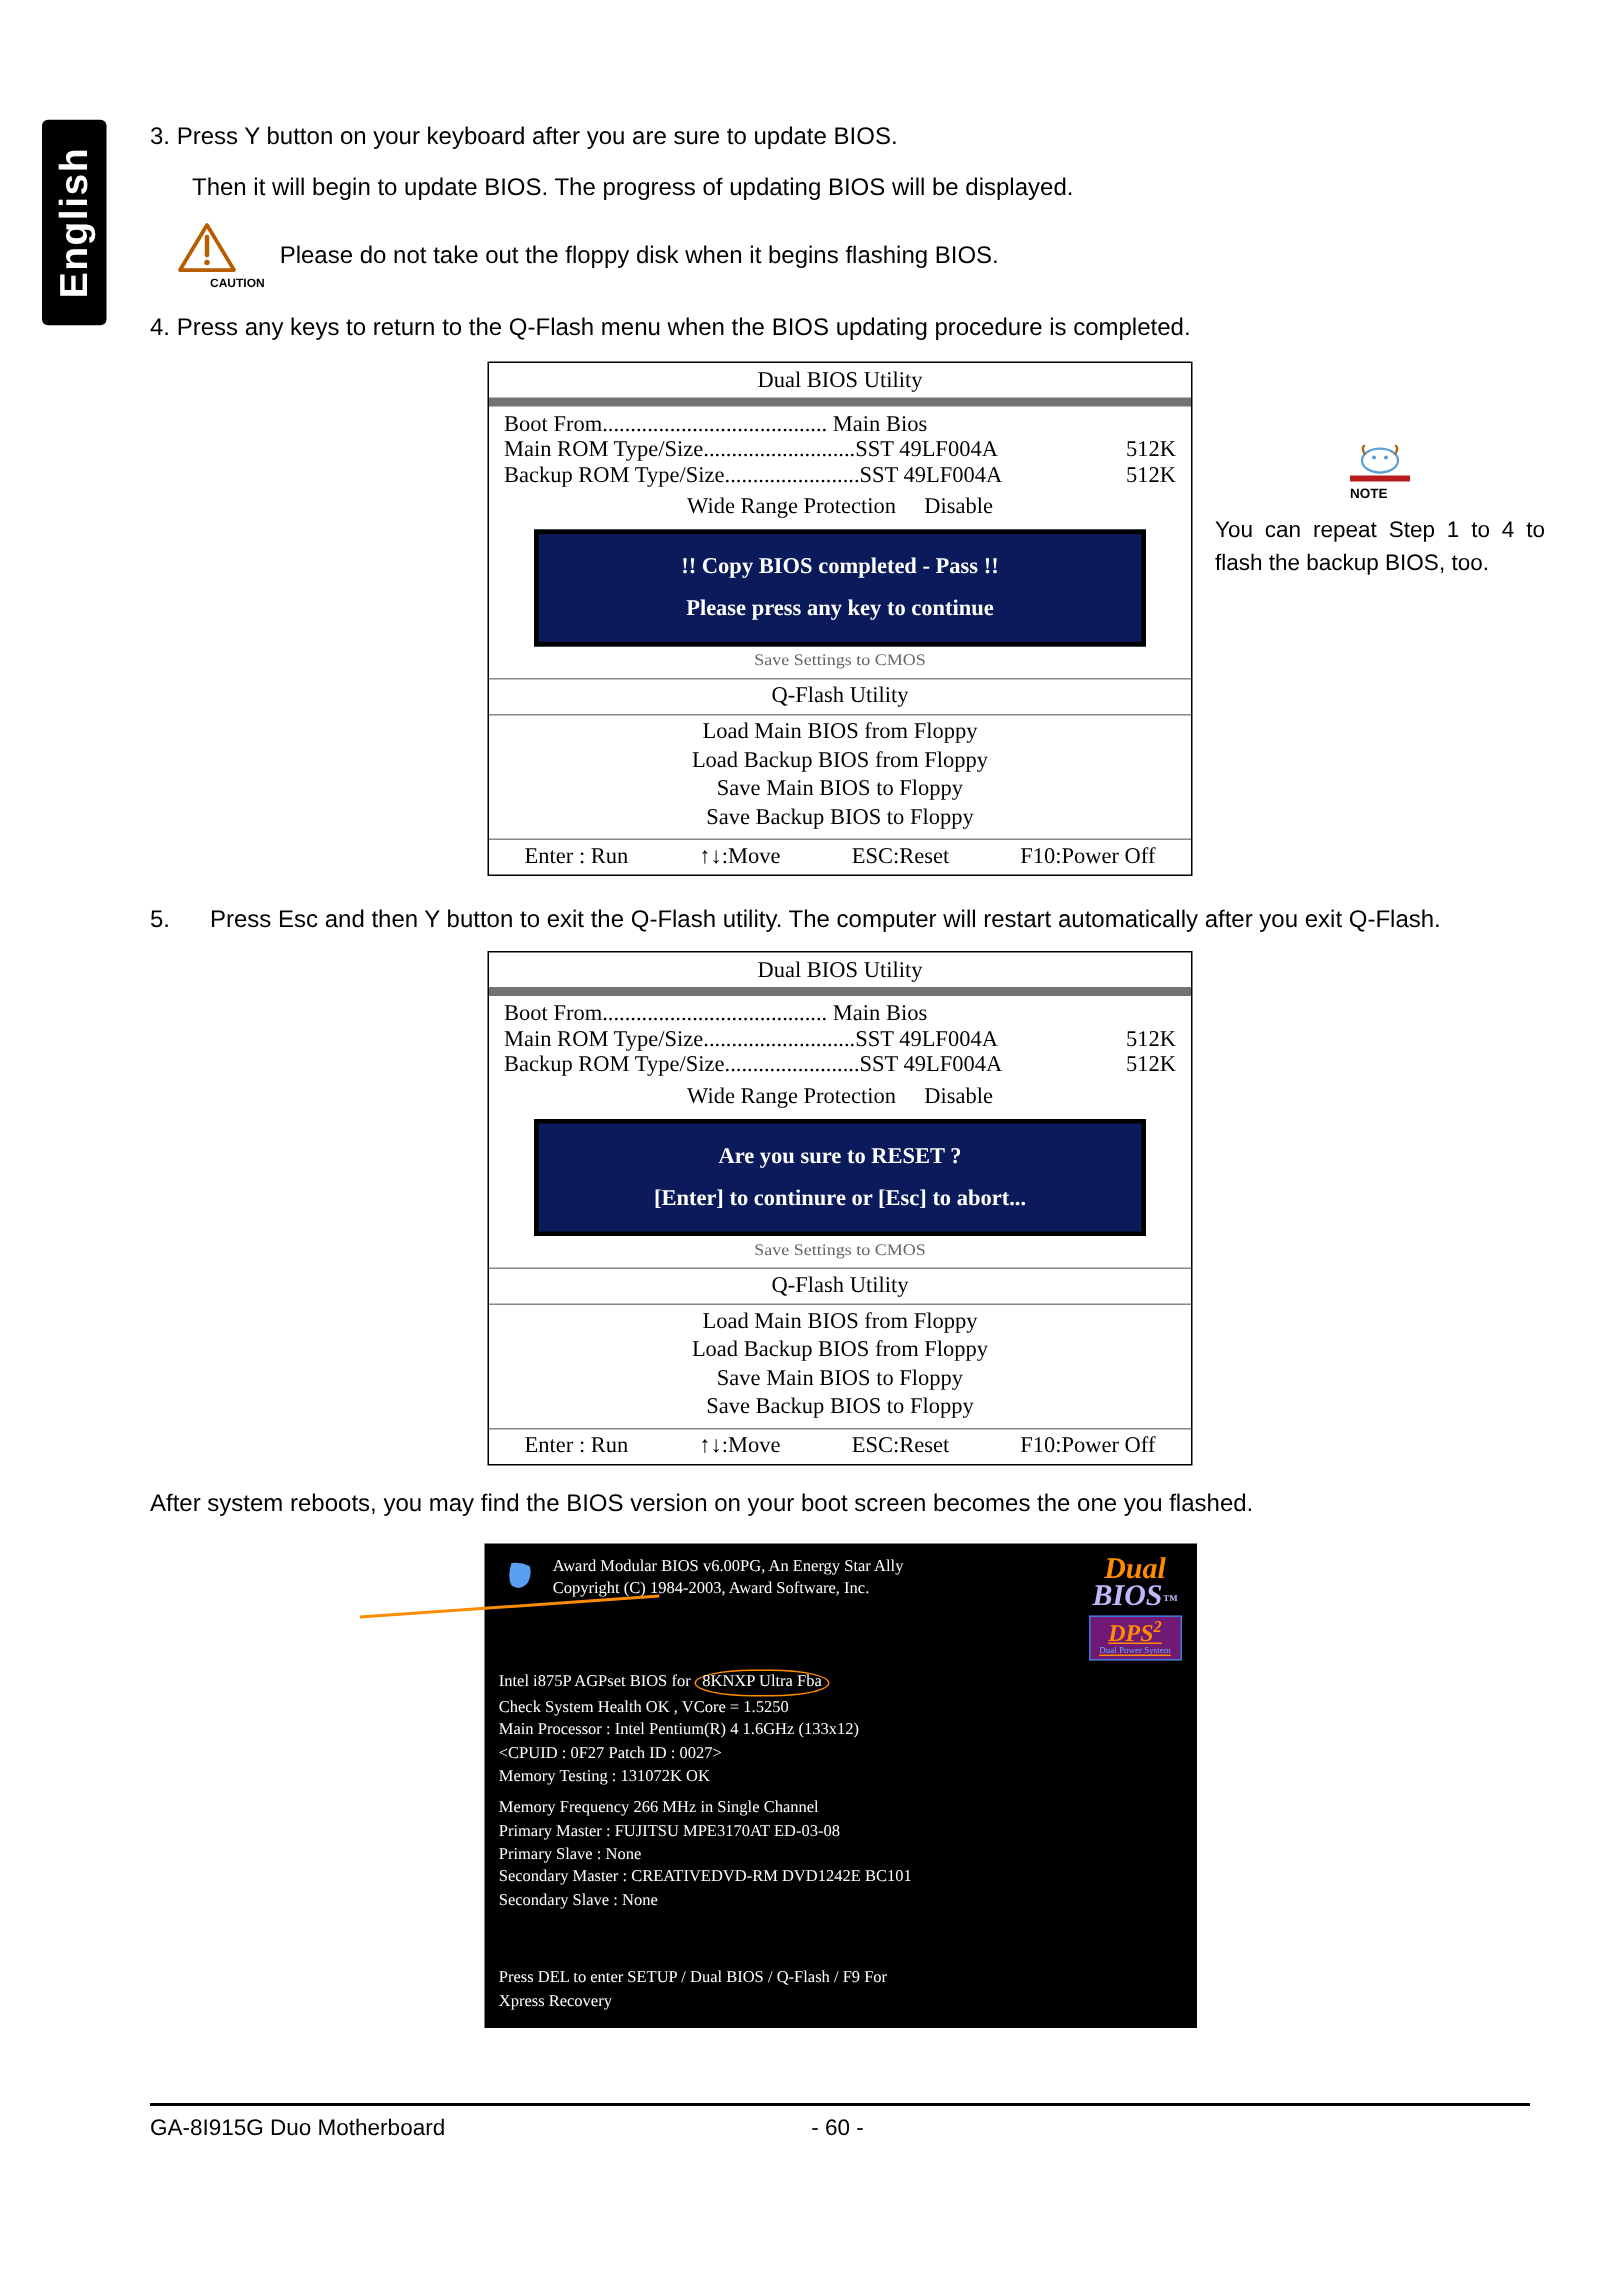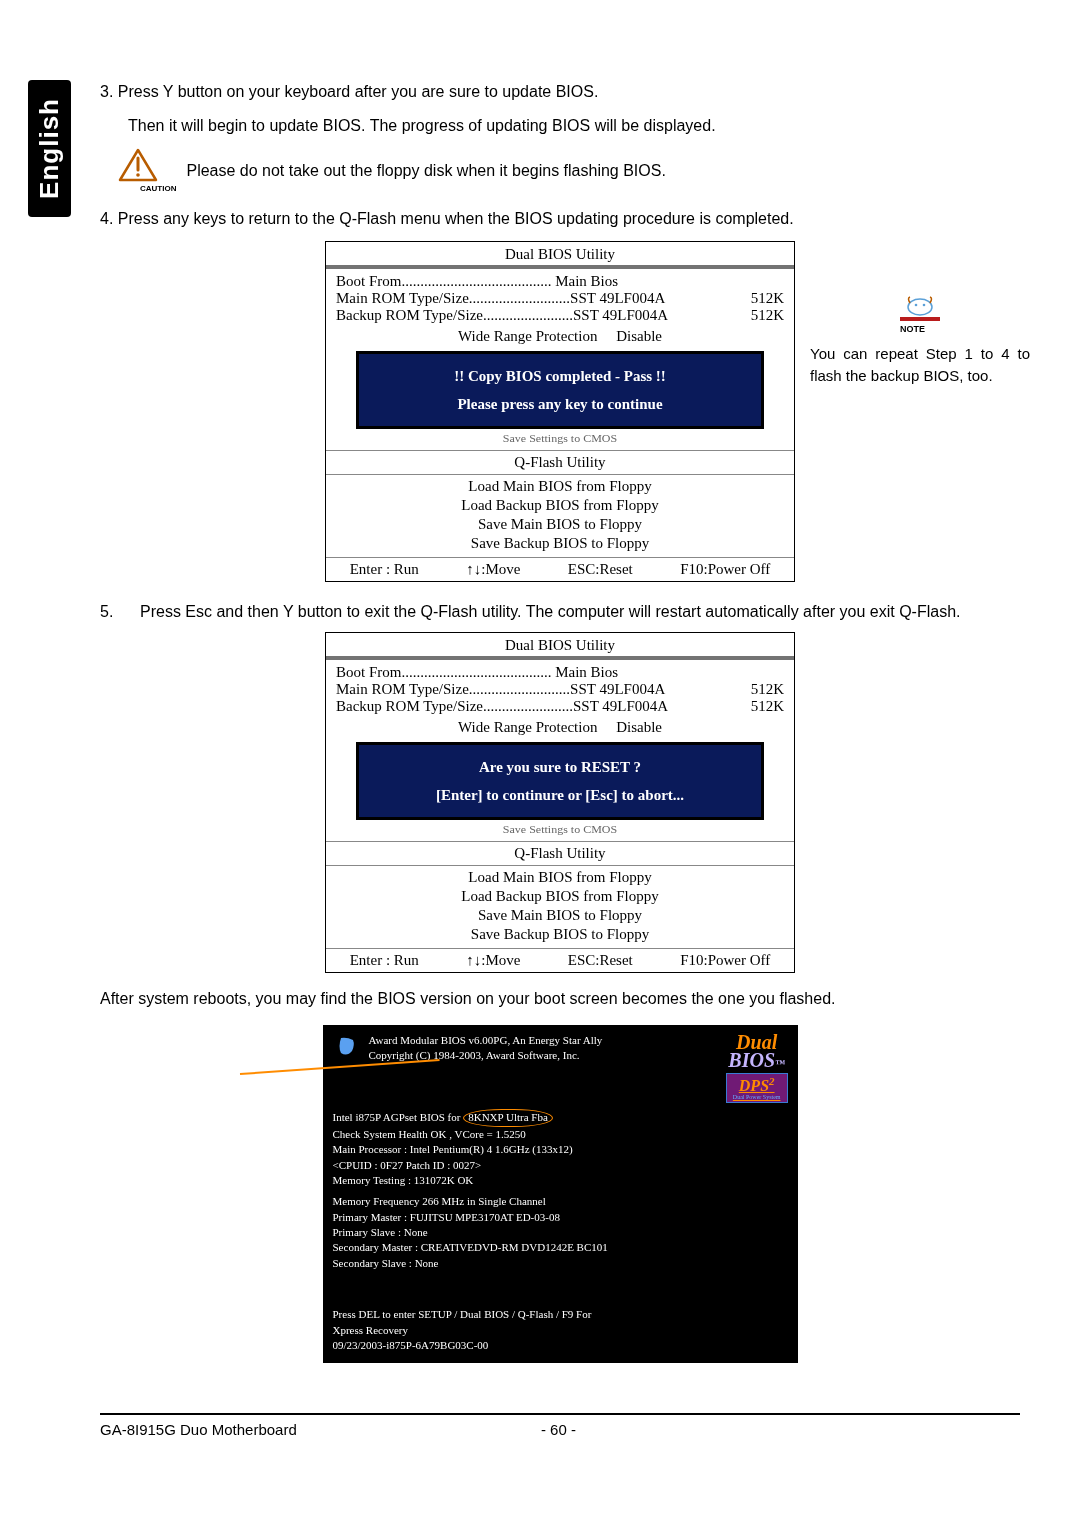--- a/index.html
+++ b/index.html
@@ -40,21 +40,21 @@
   .bios-panel {
     width: 470px;
     margin: 8px auto 12px auto;
     border: 1px solid #000;
     font-family: "Times New Roman", serif;
     font-size: 15px;
   }
   .bios-header {
     text-align: center;
     padding: 4px 0 2px 0;
-    border-bottom: 4px solid #737373;
+    border-bottom: 6px solid #737373;
   }
   .bios-body { padding: 4px 10px; }
   .bios-row { display: flex; align-items: baseline; }
   .dots { flex: 0 0 auto; }
   .row-left { white-space: nowrap; }
   .row-right { white-space: nowrap; }
   .bios-size { margin-left:auto; padding-left:20px;text-align:center; }
   .wr-row { text-align:center; padding:4px 0; }
   .inner-box {
     border: 3px solid #000;
@@ -342,21 +342,20 @@
       <div>Memory Frequency 266 MHz in Single Channel</div>
       <div>Primary Master : FUJITSU MPE3170AT ED-03-08</div>
       <div>Primary Slave : None</div>
       <div>Secondary Master :  CREATIVEDVD-RM DVD1242E BC101</div>
       <div>Secondary Slave : None</div>
     </div>
 
     <div class="boot-block" style="margin-top:36px;">
       <div>Press DEL to enter SETUP / Dual BIOS / Q-Flash / F9 For</div>
       <div>Xpress Recovery</div>
-      <div>09/23/2003-i875P-6A79BG03C-00</div>
     </div>
   </div>
 
   <div class="callout-line" style="left:140px; top:48px; width:200px; transform:rotate(-4deg); transform-origin:left;"></div>
 </div>
 
 <div class="footer">
   <span>GA-8I915G Duo Motherboard</span>
   <span class="pg">- 60 -</span>
   <span style="width:200px;"></span>

